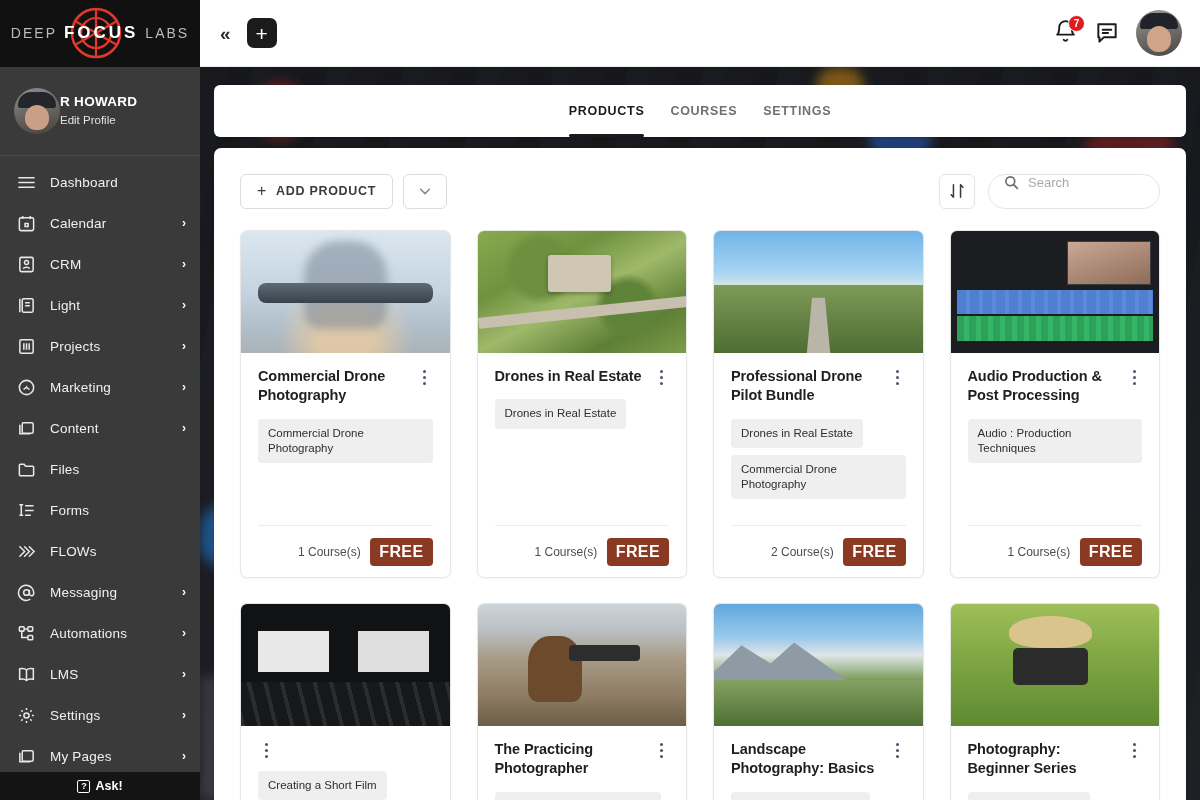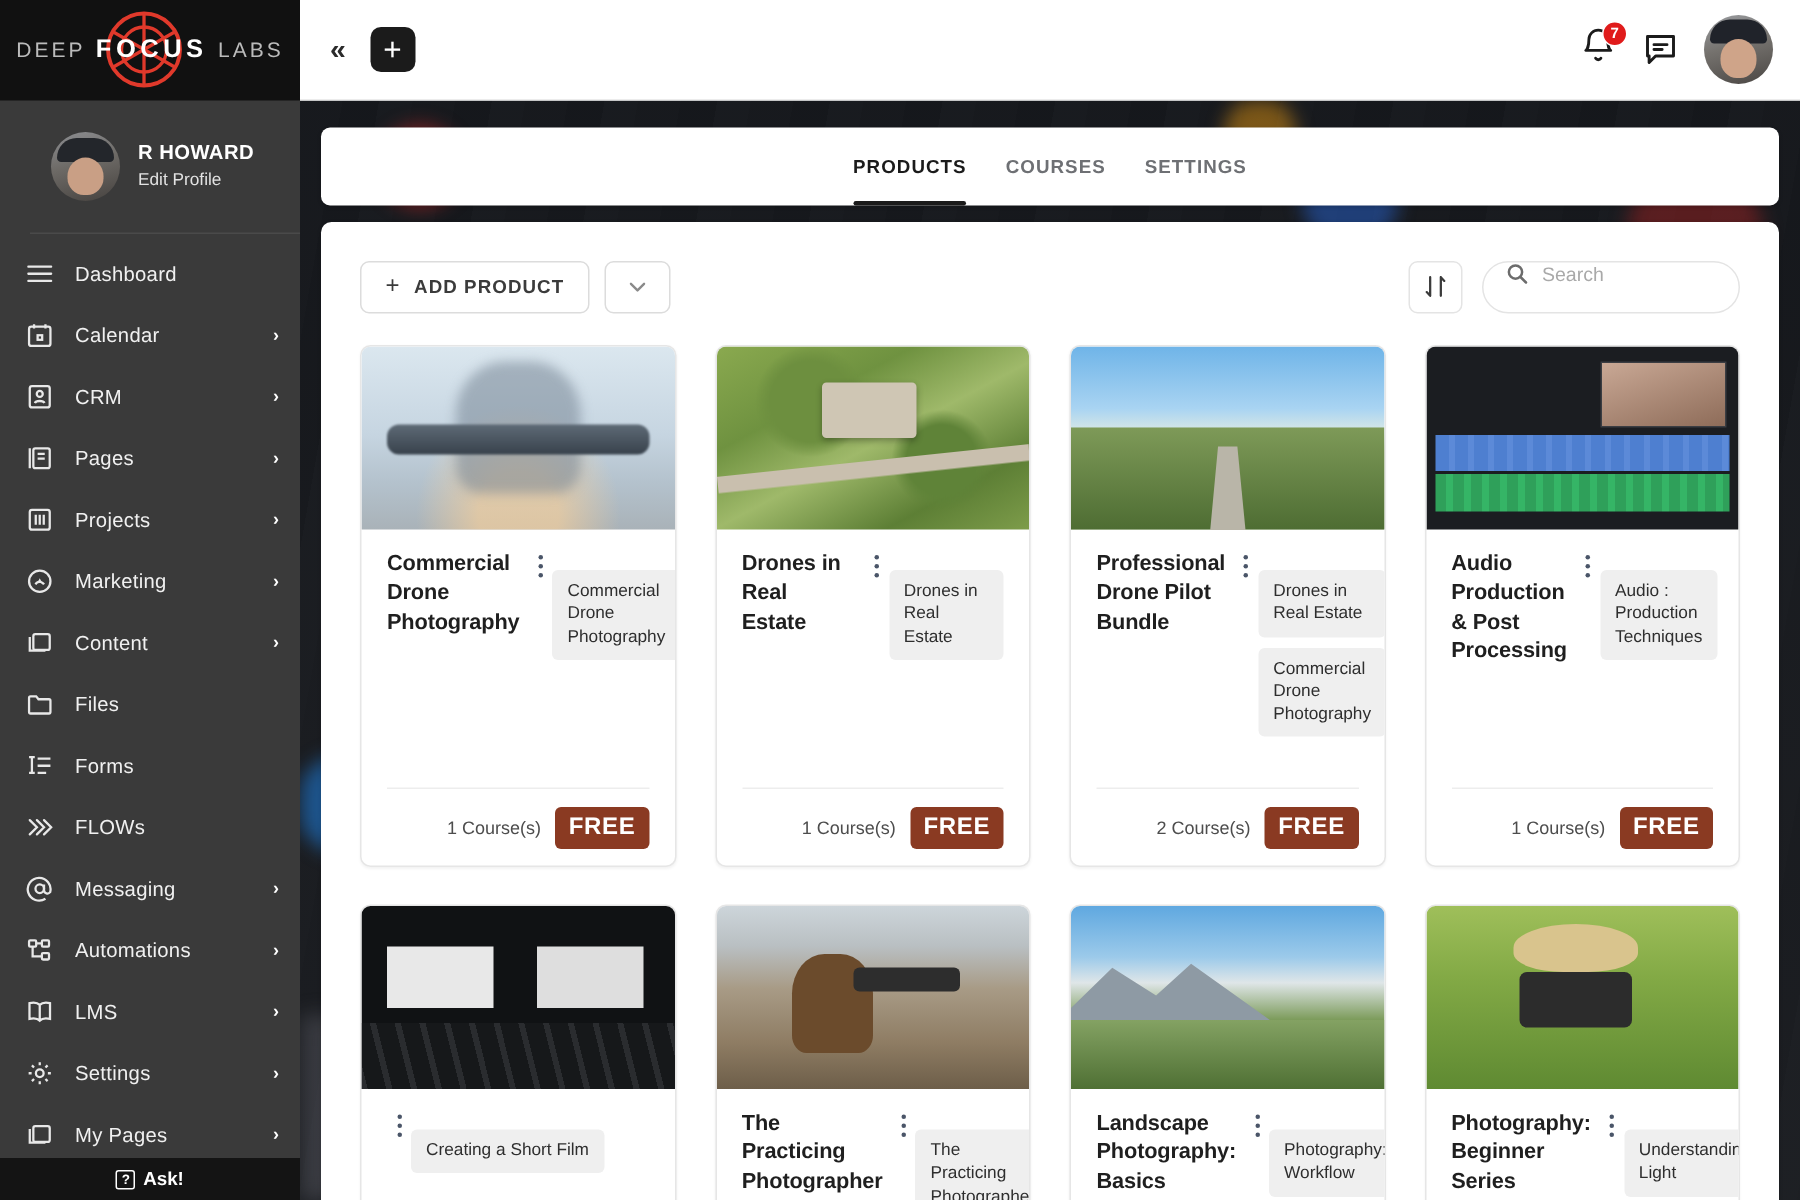--- a/index.html
+++ b/index.html
@@ -31,24 +31,23 @@
   }
   .brand-text .bold { color: #fff; font-weight: 700; letter-spacing: 3px; }
   .brand-text .dim { color: #bbb; font-size: 14px; letter-spacing: 2px;}
   .aperture {
     position: absolute; left: 50%; top: 50%;
     transform: translate(-50%,-50%) translateX(-4px);
     width: 54px; height: 54px; z-index: 1;
   }
 
   .profile {
-    height: 90px; display: flex; align-items: center; gap: 12px;
+    height: 90px; display: flex; align-items: center; gap: 0;
     padding: 0 14px; background: #3a3a3a;
     border-bottom: 1px solid #4a4a4a;
-    margin-left: 20px;
   }
   .avatar-sm {
     width: 46px; height: 46px; border-radius: 50%;
     background: linear-gradient(165deg,#8d8f93 0%,#6d6a66 45%,#46423f 100%);
     position: relative; overflow: hidden; flex: 0 0 46px;
   }
   .avatar-sm::before{ 
     content:""; position:absolute; left:4px; top:4px; width:38px; height:16px;
     background:#23262b; border-radius:14px 14px 3px 3px;
   }
@@ -194,21 +193,21 @@
   }
   .search-box input::placeholder { color: #a9a9a9; }
 
   .grid { display: grid; grid-template-columns: repeat(4, 1fr); gap: 25px 26px; }
   .card {
     background: #fff; border: 1px solid #e6e6e6; border-radius: 7px; overflow: hidden;
     display: flex; flex-direction: column; height: 348px;
     box-shadow: 0 1px 2px rgba(0,0,0,.05);
   }
   .thumb { height: 122px; width: 100%; position: relative; overflow: hidden; }
-  .card-body { padding: 14px 17px 0 17px; flex: 1 1 auto; display: flex; flex-direction: row; }
+  .card-body { padding: 14px 17px 0 17px; flex: 1 1 auto; display: flex; flex-direction: column; }
   .card-head { display: flex; align-items: flex-start; gap: 6px; }
   .card-title {
     font-size: 14.5px; font-weight: 700; color: #1f1f1f; line-height: 1.33;
     flex: 1 1 auto; letter-spacing: -.1px;
   }
   .kebab {
     flex: 0 0 16px; width: 16px; height: 18px; display: flex; flex-direction: column;
     align-items: center; justify-content: flex-start; gap: 3px; padding-top: 3px; cursor: pointer;
   }
   .kebab i { width: 3px; height: 3px; background: #4a5568; border-radius: 50%; display: block; }
@@ -355,21 +354,21 @@
       </div>
 
       <div class="nav-item">
         <span class="nav-icon">
             <svg viewBox="0 0 20 20">
               <path d="M3 3v14"></path>
               <rect x="5.5" y="3" width="11.5" height="14" rx="1.4"></rect>
               <path d="M8.5 7h5M8.5 10.3h5"></path>
             </svg>
           </span>
-        <span class="nav-label">Pages</span>
+        <span class="nav-label">Light</span>
         <span class="nav-chev">›</span>
       </div>
 
       <div class="nav-item">
         <span class="nav-icon">
             <svg viewBox="0 0 20 20">
               <rect x="3" y="3" width="14" height="14" rx="1.6"></rect>
               <path d="M7.2 6.5v7M10 6.5v7M12.8 6.5v7"></path>
             </svg>
           </span>

